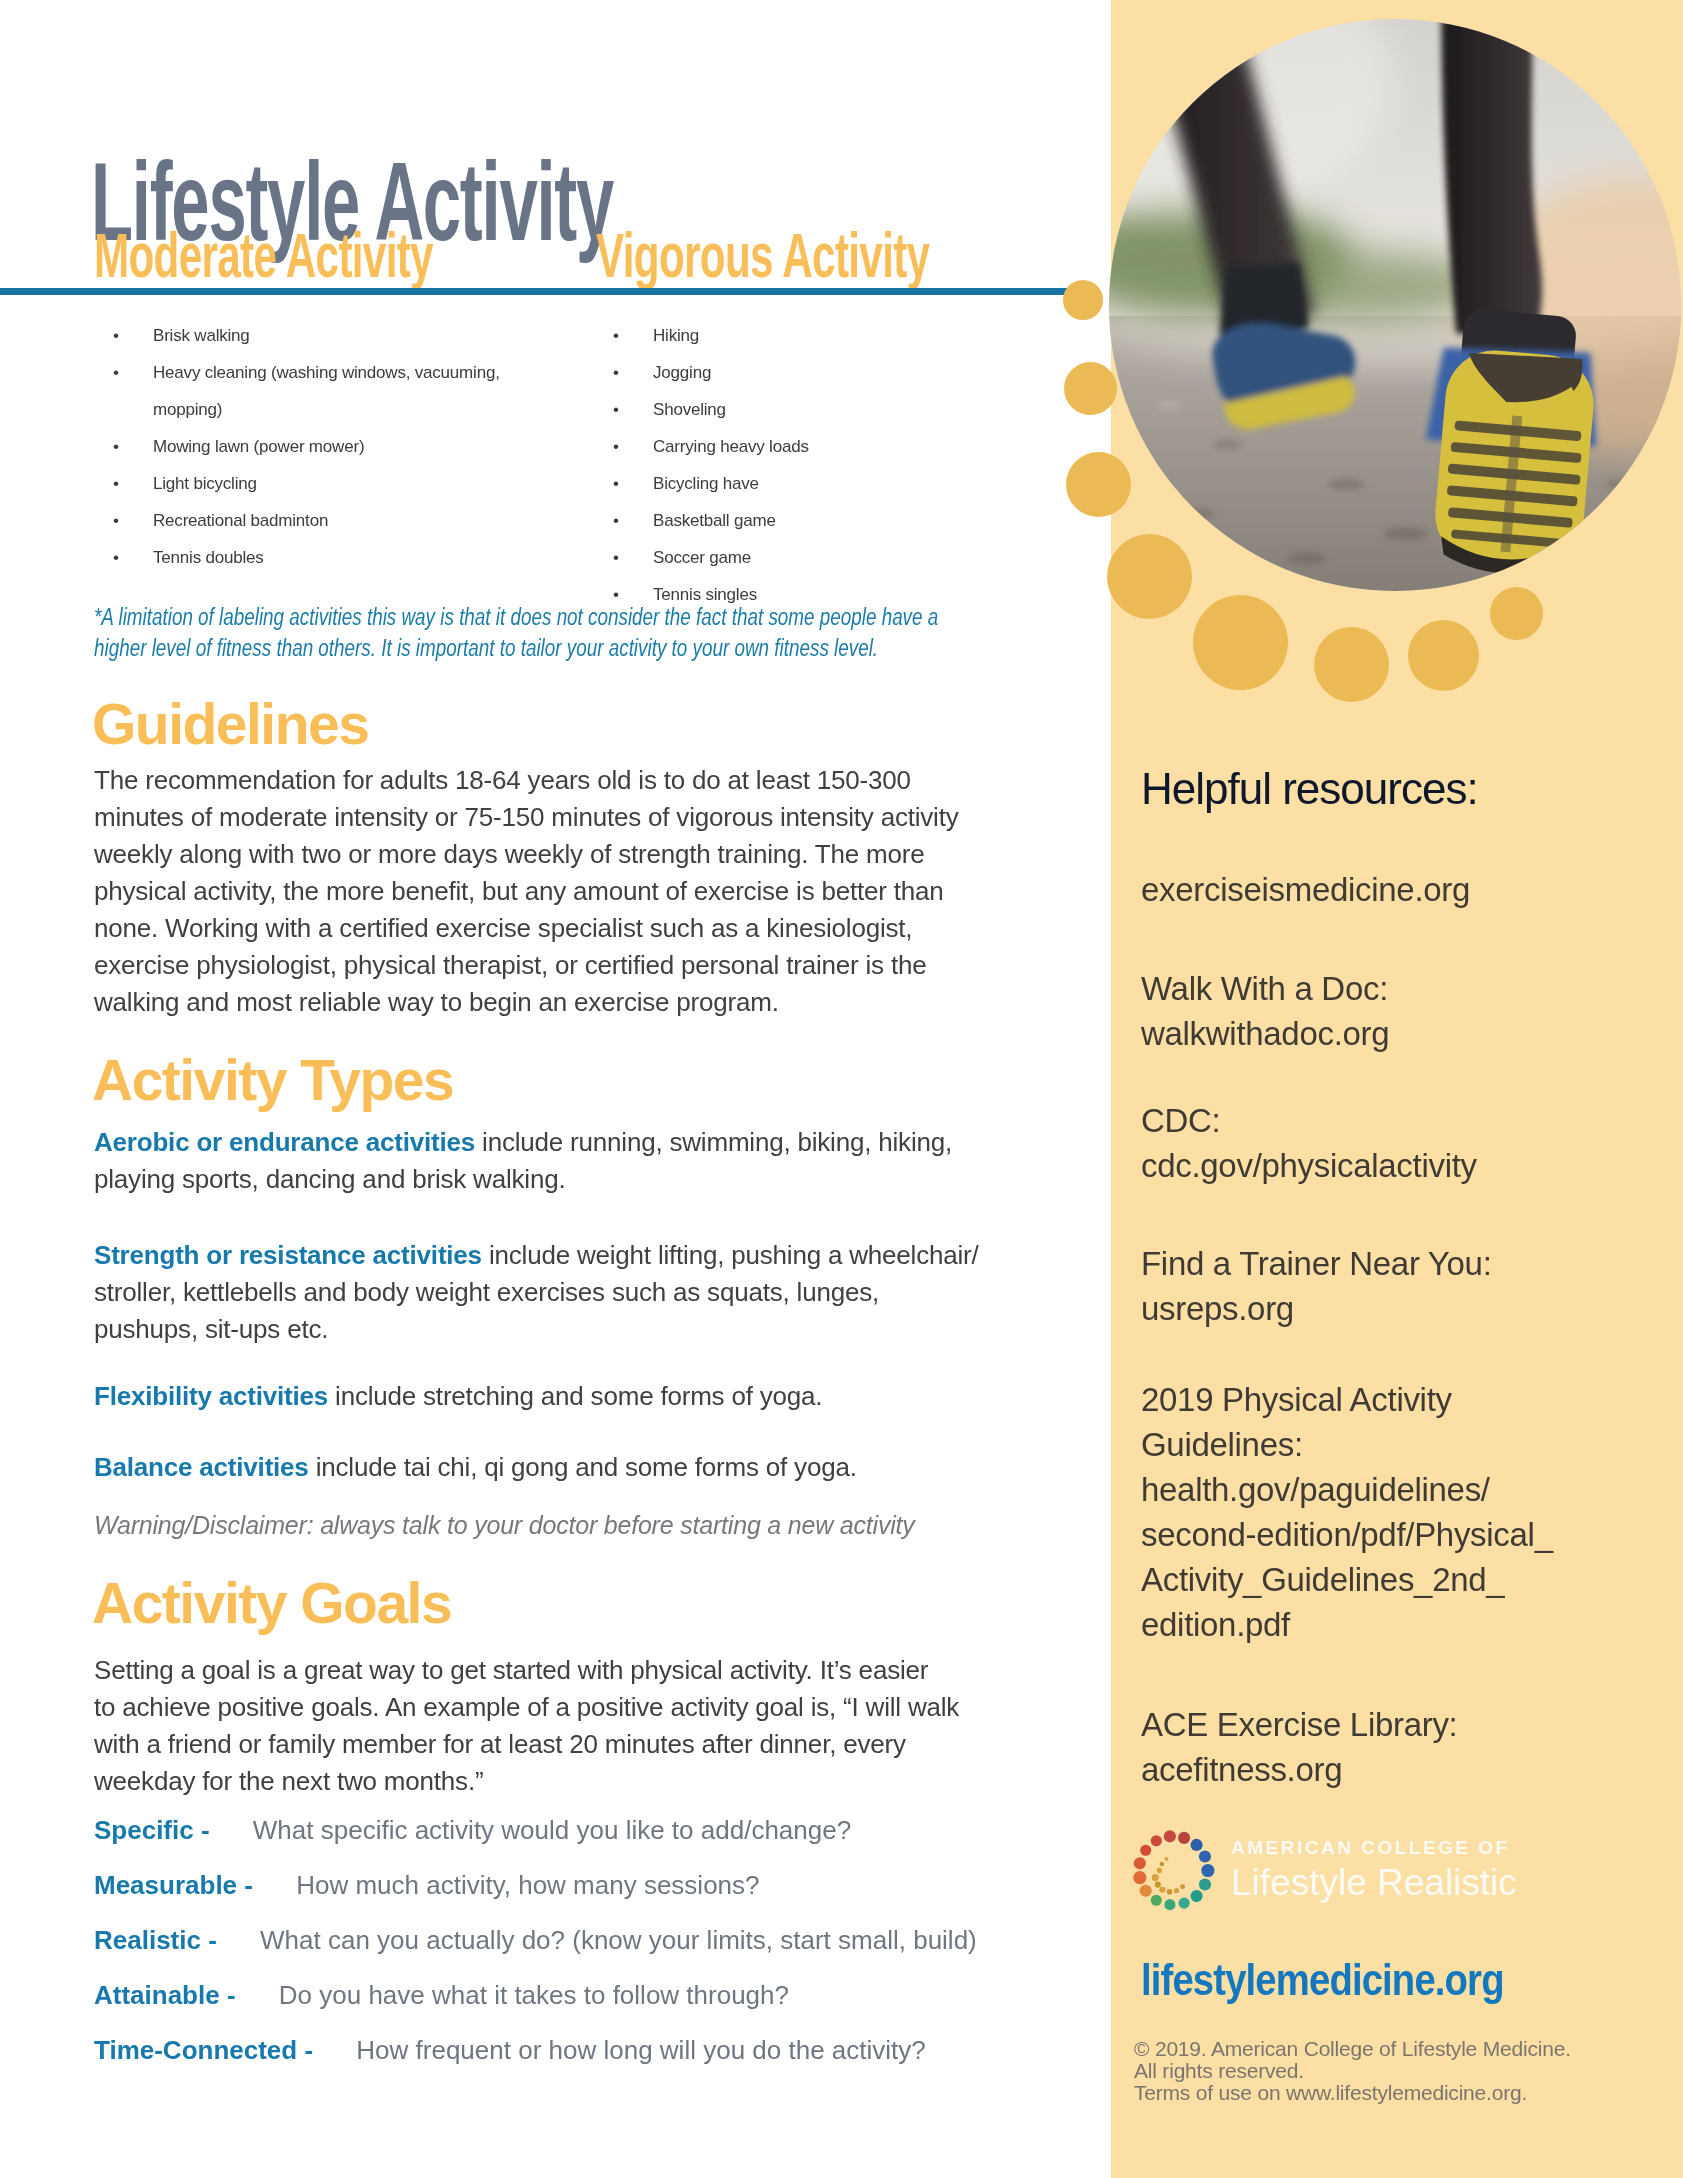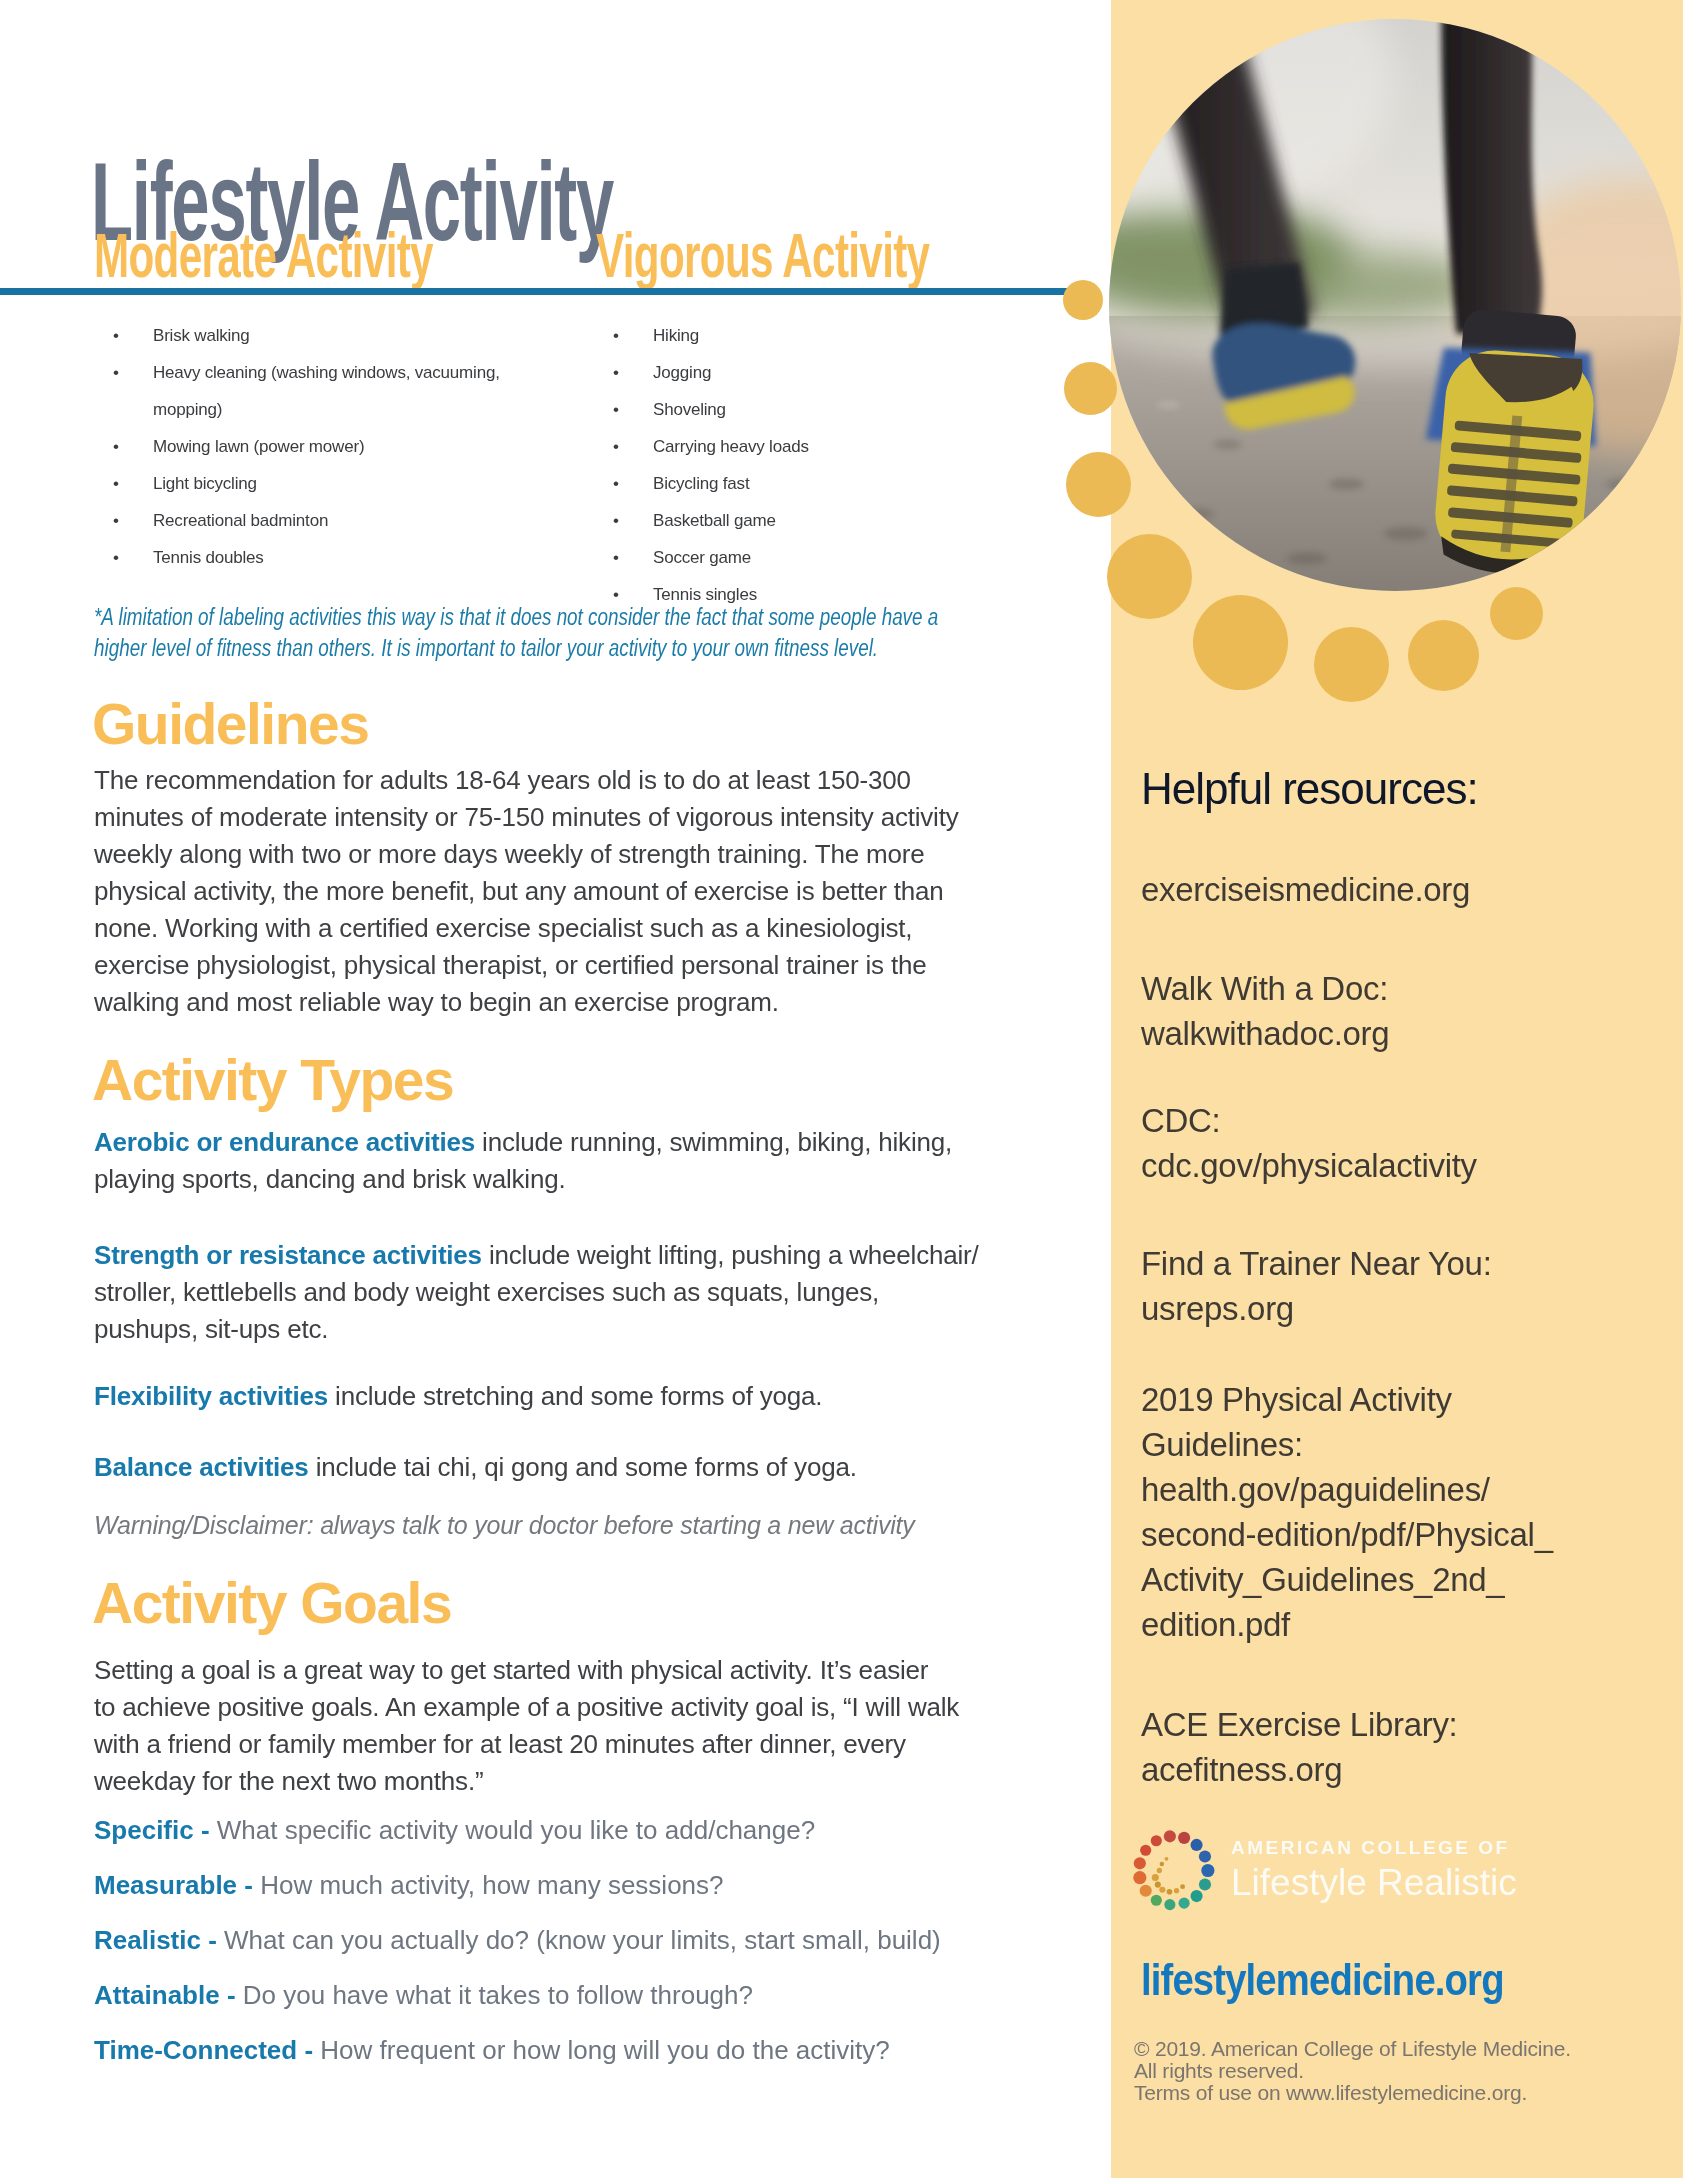--- a/index.html
+++ b/index.html
@@ -50,21 +50,21 @@
   .type-para .lead { font-weight:bold; color:#1779AC; }
   #type-aerobic  { top:1124px; }
   #type-strength { top:1237px; }
   #type-flex     { top:1378px; }
   #type-balance  { top:1449px; }
   .warning { position:absolute; left:94px; top:1511px; font-size:25px; font-style:italic; color:#75797E;
     letter-spacing:-0.2px; white-space:nowrap; }
   .smart-list { position:absolute; left:94px; top:1815px; font-size:26px; }
   .smart-item { height:55px; white-space:nowrap; }
   .smart-item .smart-label { font-weight:bold; color:#1779AC; }
-  .smart-item .smart-text  { color:#6E7681; }
+  .smart-item .smart-text  { color:#6E7681;margin-left:36px; }
   
   .res-heading { position:absolute; left:1141px; top:764px; font-size:44px; font-weight:normal;
     color:#0f172a; letter-spacing:-1px; white-space:nowrap; z-index:3; }
   .res-group { position:absolute; left:1141px; z-index:3; }
   .res-group div { font-size:33px; line-height:45px; color:#3F3A33; letter-spacing:-0.3px; white-space:nowrap; }
   #res-g0 { top:867px; }  #res-g1 { top:966px; }  #res-g2 { top:1098px; }
   #res-g3 { top:1241px; } #res-g4 { top:1377px; } #res-g5 { top:1702px; }
   .logo-ring { position:absolute; left:1128px; top:1825px; z-index:3; }
   .logo-text { position:absolute; left:1231px; top:1837px; z-index:3; color:#FDFBF6; }
   .logo-text .l1 { font-size:19px; font-weight:bold; letter-spacing:2.5px; white-space:nowrap; }
@@ -175,21 +175,21 @@
     <li>Mowing lawn (power mower)</li>
     <li>Light bicycling</li>
     <li>Recreational badminton</li>
     <li>Tennis doubles</li>
   </ul>
   <ul class="activity-list c2">
     <li>Hiking</li>
     <li>Jogging</li>
     <li>Shoveling</li>
     <li>Carrying heavy loads</li>
-    <li>Bicycling fast</li>
+    <li>Bicycling have</li>
     <li>Basketball game</li>
     <li>Soccer game</li>
     <li>Tennis singles</li>
   </ul>
 
   <div class="note">
     <div>*A limitation of labeling activities this way is that it does not consider the fact that some people have a</div>
     <div>higher level of fitness than others. It is important to tailor your activity to your own fitness level.</div>
   </div>
 

